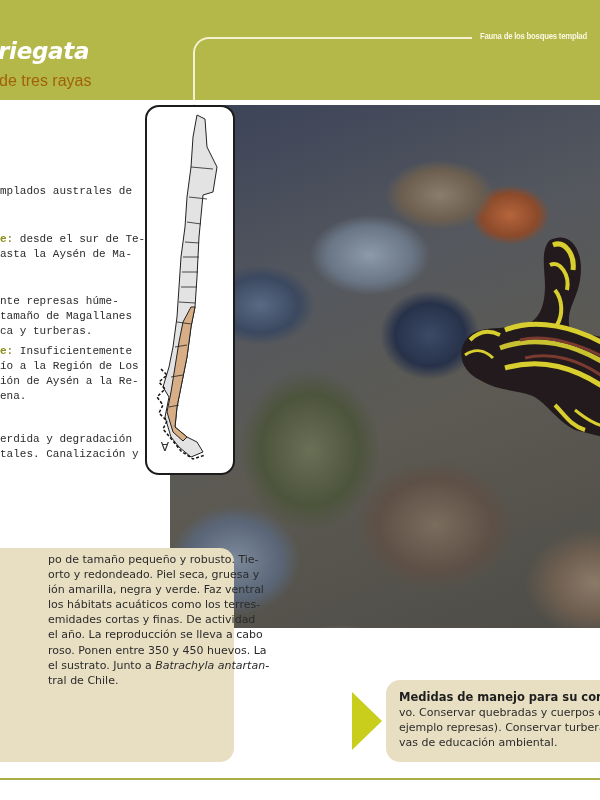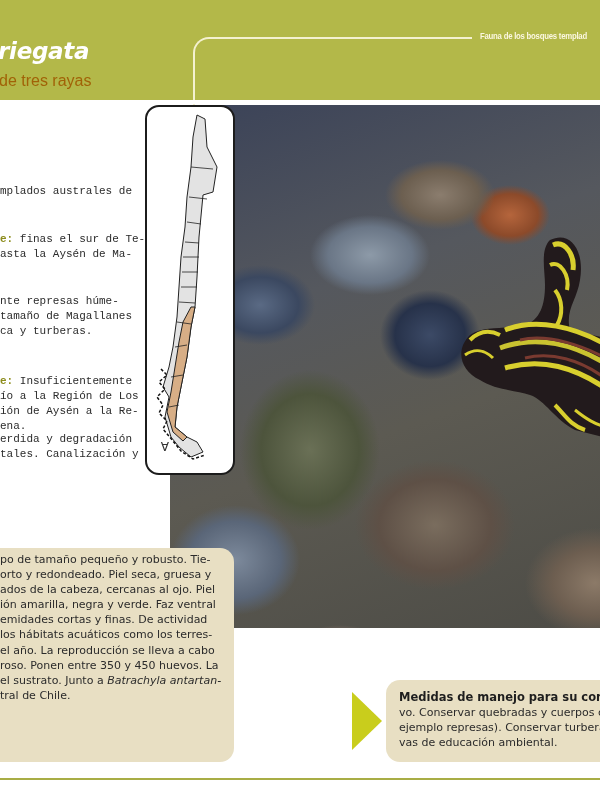--- a/index.html
+++ b/index.html
@@ -71,21 +71,21 @@
   .info b { color: #8d8d1e; font-weight: bold; }
 
   .desc-box {
     position: absolute; left: -20px; top: 548px; width: 254px; height: 214px;
     background: #e8dfc3; border-radius: 14px;
   }
   .desc-text {
     position: absolute; left: 0; top: 552px; width: 226px;
     font-size: 11px; line-height: 15.1px; color: #2b2b2b; white-space: nowrap;
   }
-  .desc-text .line { display: block; }
+  .desc-text .line { display: block; padding-left: 48px; }
 
   .arrow-icon {
     position: absolute; left: 352px; top: 692px; width: 0; height: 0;
     border-top: 29px solid transparent; border-bottom: 29px solid transparent;
     border-left: 30px solid #c9cd1c;
   }
   .mgmt-box {
     position: absolute; left: 386px; top: 680px; width: 240px; height: 82px;
     background: #e8dfc3; border-radius: 14px;
   }
@@ -136,47 +136,46 @@
     <path d="M44 60 L66 62 M42 90 L60 92 M40 115 L54 117 M38 135 L52 136 M36 150 L52 150 M35 165 L51 165 M34 180 L50 180 M32 195 L48 196 M30 215 L44 217 M28 240 L40 238 M24 270 L36 268 M22 300 L32 298" stroke="#222" stroke-width="0.8" fill="none"></path>
     <path d="M14 262 L20 268 L12 275 L18 282 L10 290 L16 298 L12 306 L20 314 L16 322 L26 334 L34 344 L46 352 L58 348" stroke="#111" stroke-width="1.5" fill="none" stroke-dasharray="3 2"></path>
     <text x="14" y="345" font-family="DejaVu Sans, sans-serif" font-size="12" fill="#333" transform="rotate(180 18 340)">A</text>
   </svg>
 </div>
 
 <div class="info" style="top:184px">
   <span>mplados australes de</span>
 </div>
 <div class="info" style="top:232px">
-  <b>e:</b><span> finas el sur de Te-</span><br>
+  <b>e:</b><span> desde el sur de Te-</span><br>
   <span>asta la Aysén de Ma-</span>
 </div>
 <div class="info" style="top:294px">
   <span>nte represas húme-</span><br>
   <span>tamaño de Magallanes</span><br>
   <span>ca y turberas.</span>
 </div>
-<div class="info" style="top:374px">
+<div class="info" style="top:344px">
   <b>e:</b><span> Insuficientemente</span><br>
   <span>ío a la Región de Los</span><br>
   <span>ión de Aysén a la Re-</span><br>
   <span>ena.</span>
 </div>
 <div class="info" style="top:432px">
   <span>erdida y degradación</span><br>
   <span>tales. Canalización y</span>
 </div>
 
 <div class="desc-box"></div>
 <div class="desc-text">
   <span class="line">po de tamaño pequeño y robusto. Tie-</span>
   <span class="line">orto y redondeado. Piel seca, gruesa y</span>
-  <span class="line">ados de la cabeza, cercanas al ojo. Piel</span>
   <span class="line">ión amarilla, negra y verde. Faz ventral</span>
+  <span class="line">los hábitats acuáticos como los terres-</span>
   <span class="line">emidades cortas y finas. De actividad</span>
-  <span class="line">los hábitats acuáticos como los terres-</span>
   <span class="line">el año. La reproducción se lleva a cabo</span>
   <span class="line">roso. Ponen entre 350 y 450 huevos. La</span>
   <span class="line"><span>el sustrato. Junto a </span><i>Batrachyla antartan-</i></span>
   <span class="line">tral de Chile.</span>
 </div>
 
 <div class="arrow-icon"></div>
 <div class="mgmt-box"></div>
 <div class="mgmt-text">
   <span class="line title">Medidas de manejo para su conse</span>

